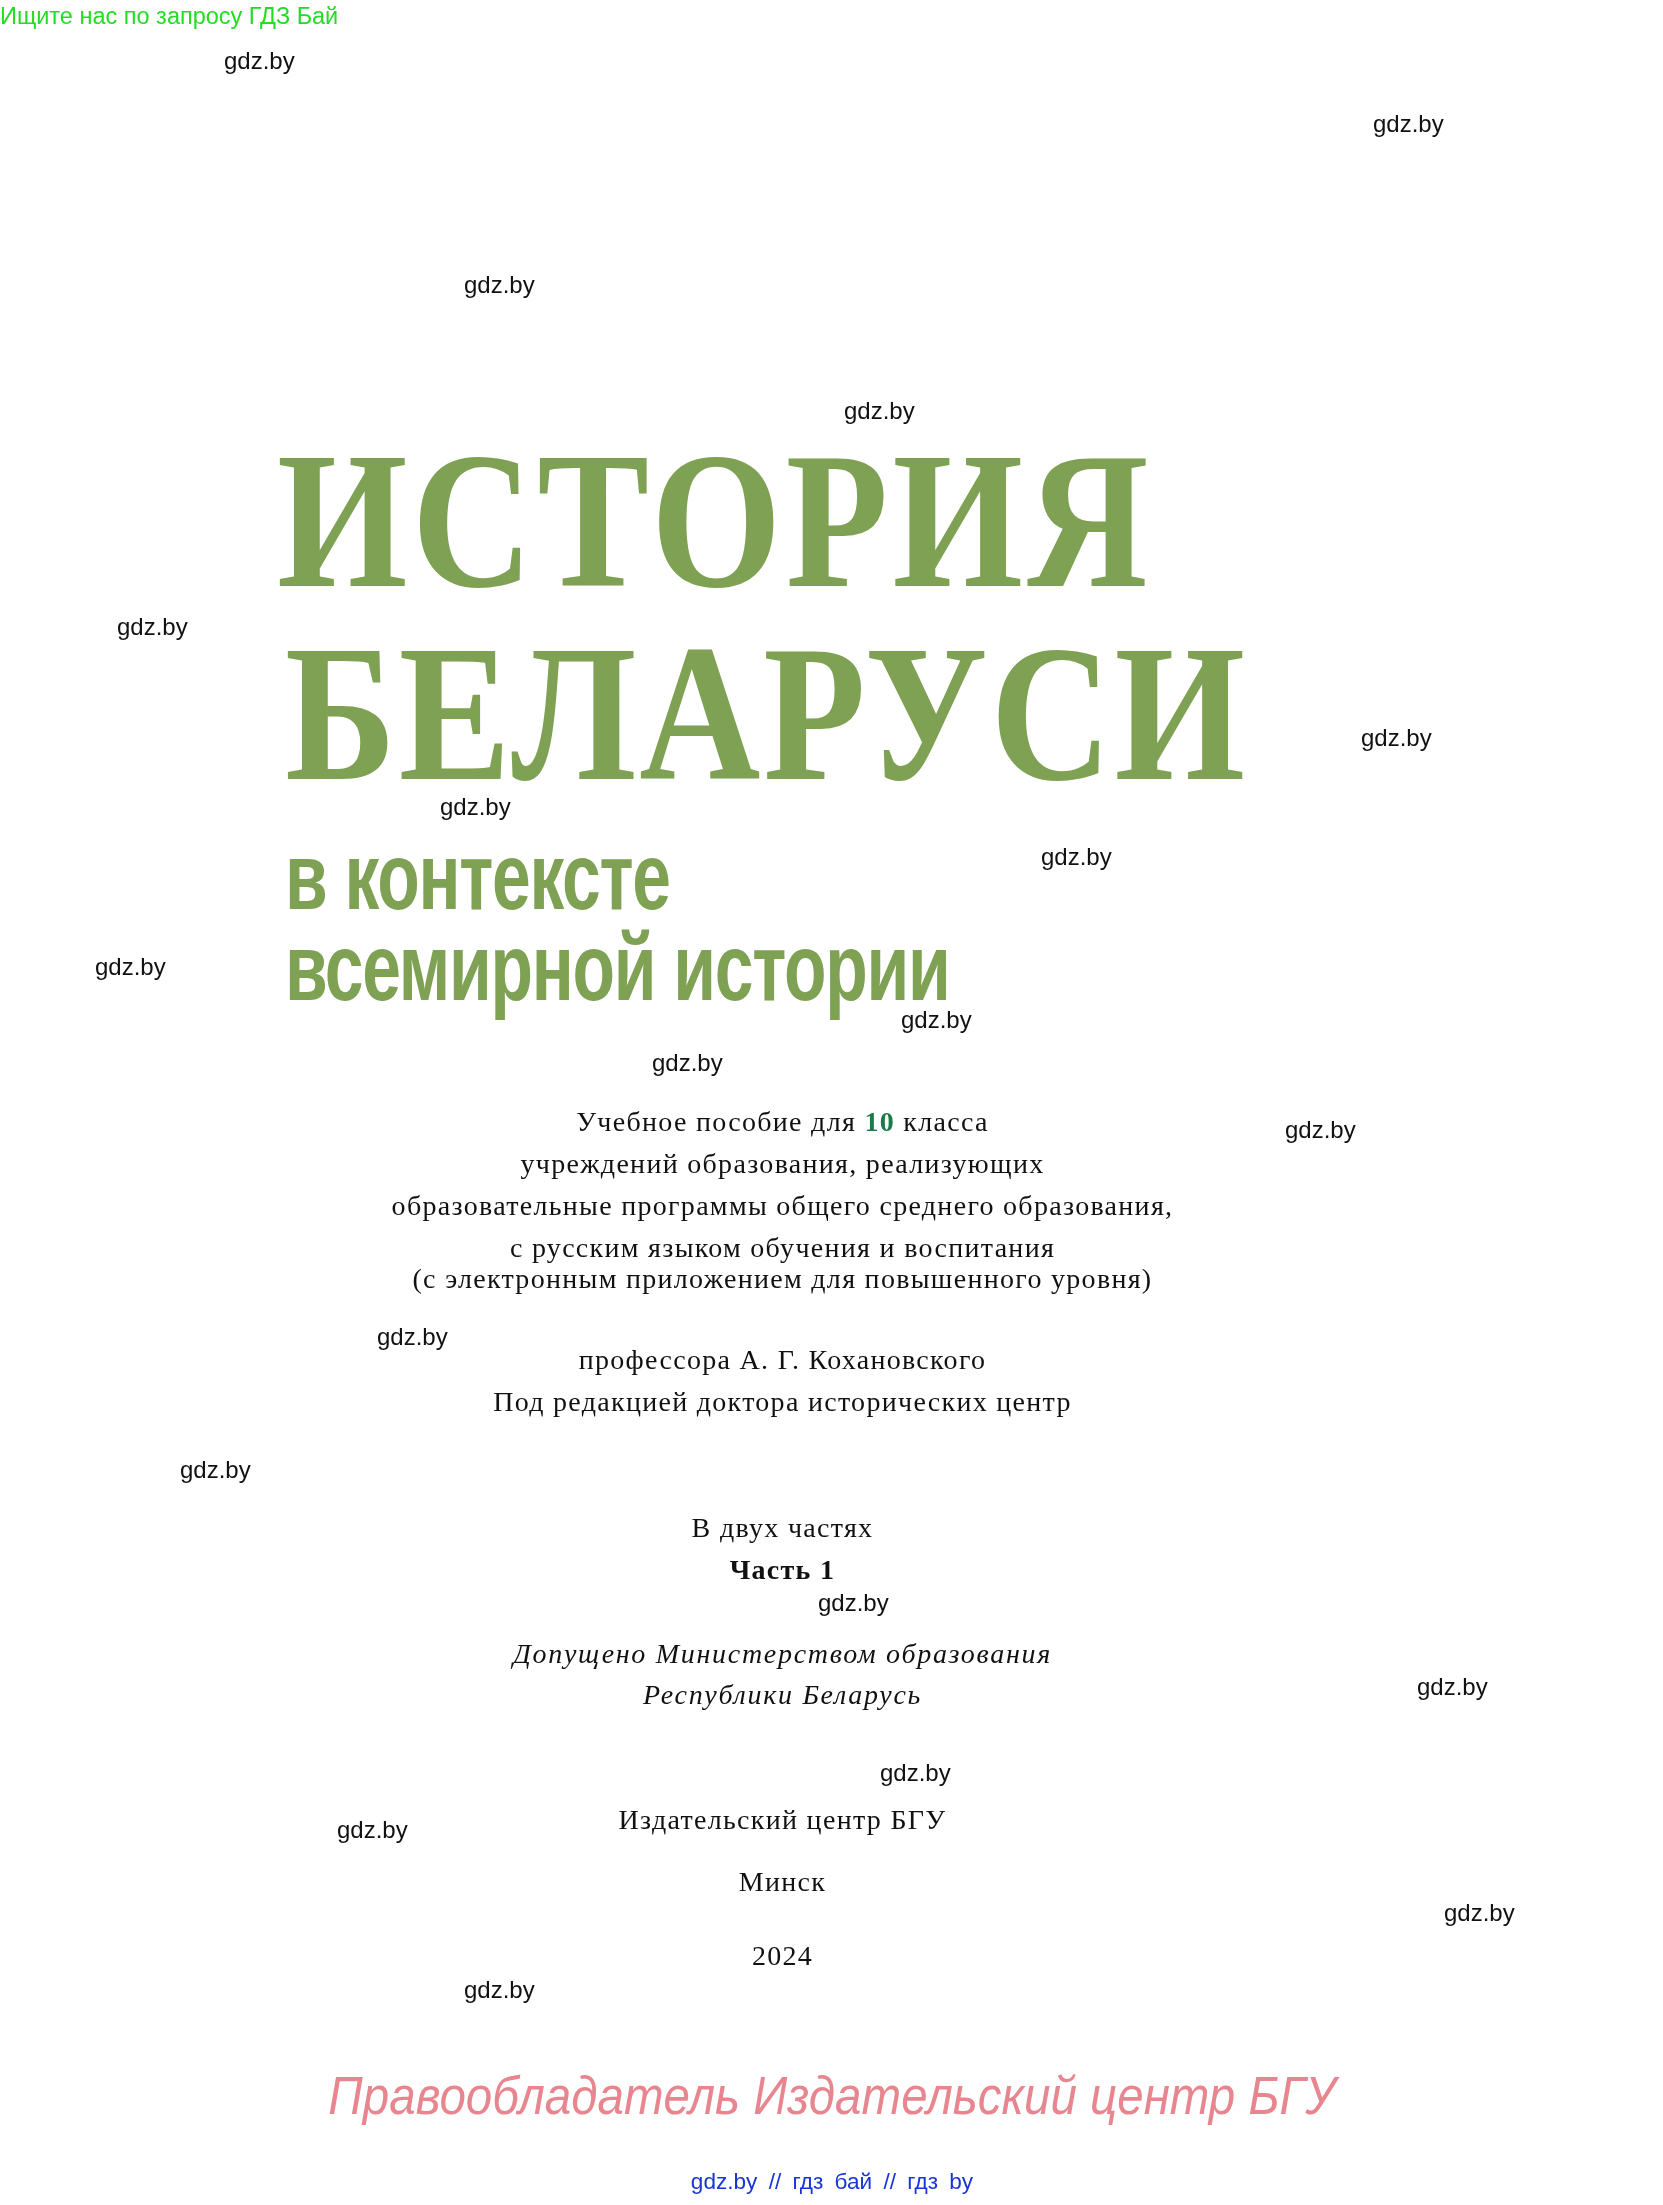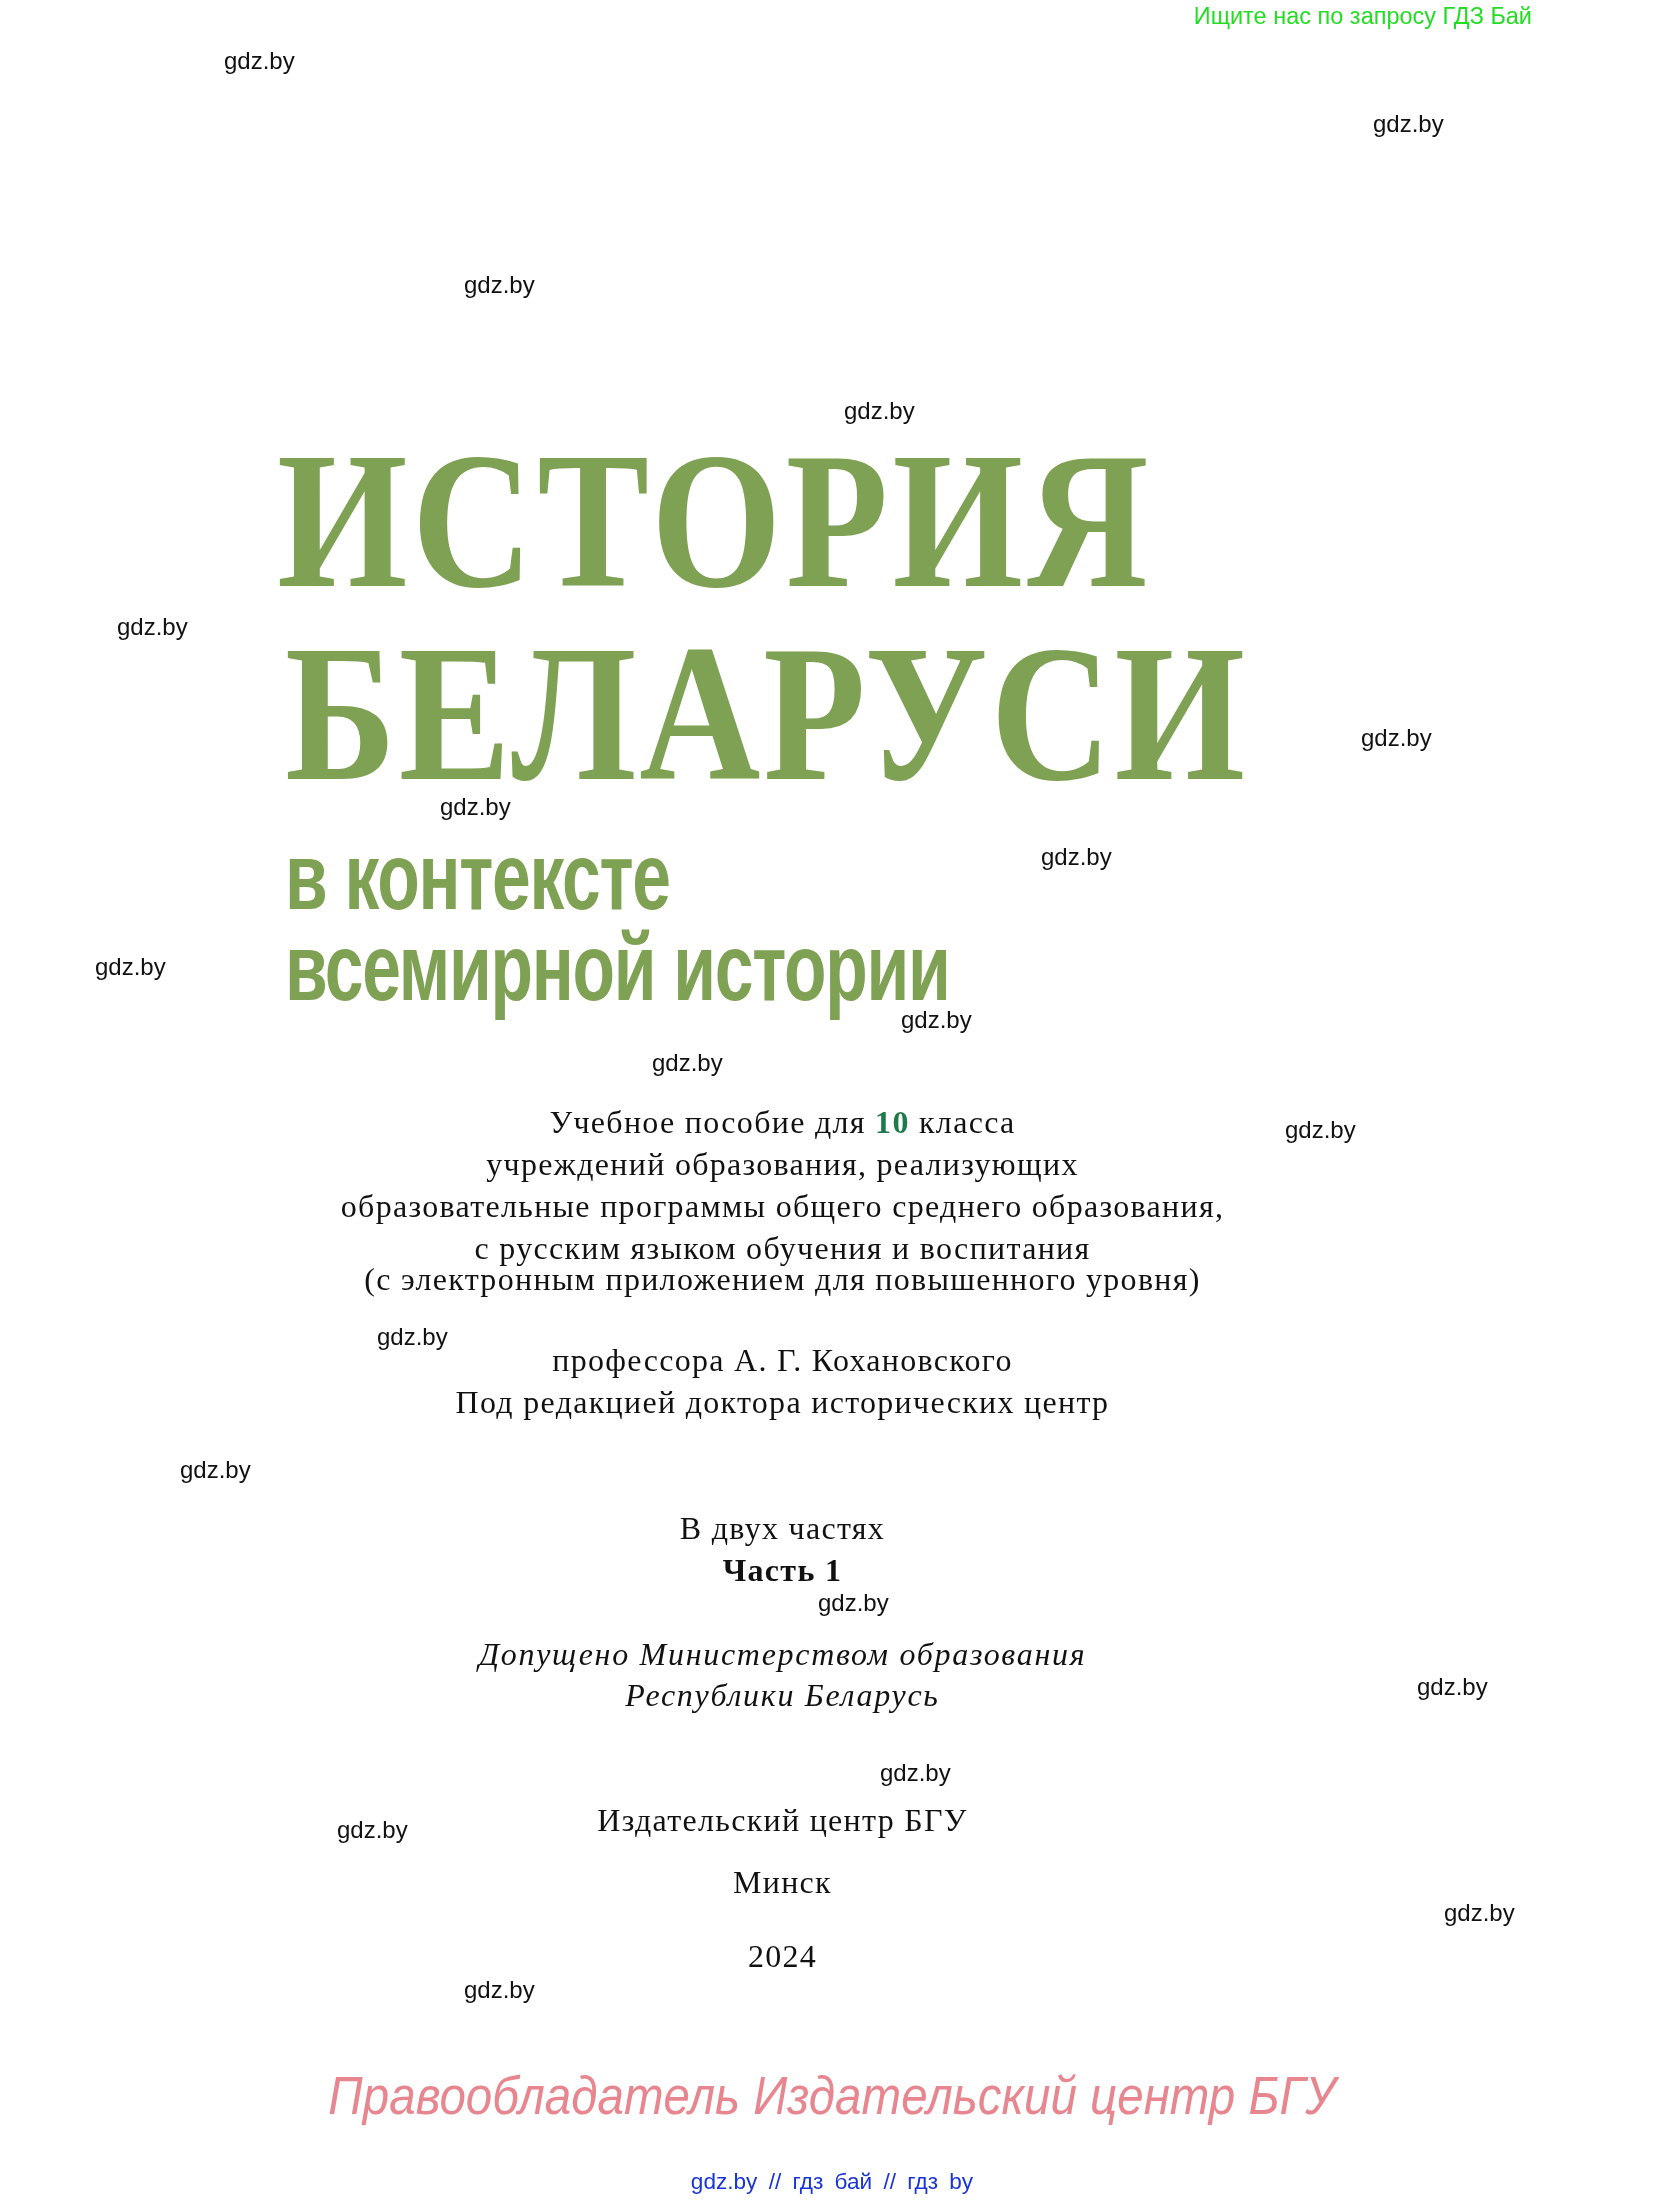--- a/index.html
+++ b/index.html
@@ -1,27 +1,27 @@
 <!DOCTYPE html>
 <html style="font-size:13.4px"><head>
 <meta charset="utf-8">
 <style>
   html, body { margin:0; padding:0; background:#ffffff; }
   body { width:1664px; height:2205px; position:relative; overflow:hidden; }
   .abs { position:absolute; white-space:nowrap; }
-  .topbar { left:0; width:1532px; top:3.4px; text-align:right; font-family:"Liberation Sans", sans-serif; font-size:23.5px; color:#22dd22; }
+  .topbar { left:0; width:1532px; top:3.4px; text-align:left; font-family:"Liberation Sans", sans-serif; font-size:23.5px; color:#22dd22; }
   .wm { font-family:"Liberation Sans", sans-serif; font-size:24px; color:#111; line-height:1; transform:translateY(-50%); }
   .title-big { font-family:"Liberation Serif", serif; font-weight:bold; color:#7fa154; line-height:1; transform-origin:left top; }
   .t1 { left:277px; top:423px; font-size:195px; letter-spacing:5px; transform:scaleX(0.86); }
   .t2 { left:285px; top:616px; font-size:195px; letter-spacing:3.4px; transform:scaleX(0.86); }
   .sub { font-family:"Liberation Sans", sans-serif; font-weight:bold; color:#7fa154; line-height:1; transform-origin:left top; transform:scaleX(0.74); letter-spacing:-1.7px; }
   .s1 { left:285px; top:830px; font-size:94px; }
   .s2 { left:285px; top:921px; font-size:94px; }
   .center { left:0; width:1565px; text-align:center; font-family:"Liberation Serif", serif; color:#111; transform:translateY(-50%); }
-  .body-line { font-size:32px; letter-spacing:1.3px; }
+  .body-line { font-size:28px; letter-spacing:1.3px; }
   .green10 { color:#1d7a4a; font-weight:bold; }
   .bold { font-weight:bold; }
   .ital { font-style:italic; letter-spacing:1.7px; }
   .pink { left:0; width:1664px; text-align:center; top:2064px; font-family:"Liberation Sans", sans-serif; font-style:italic; font-size:54px; color:#e8868f; transform:scaleX(0.88); }
   .footer { left:0; width:1664px; text-align:center; top:2158px; font-family:"Liberation Sans", sans-serif; font-size:22.6px; color:#1a35d6; word-spacing:5px;margin-top:11px; }
 </style>
 </head>
 <body>
 
 <div class="abs topbar">Ищите нас по запросу ГДЗ Бай</div>

